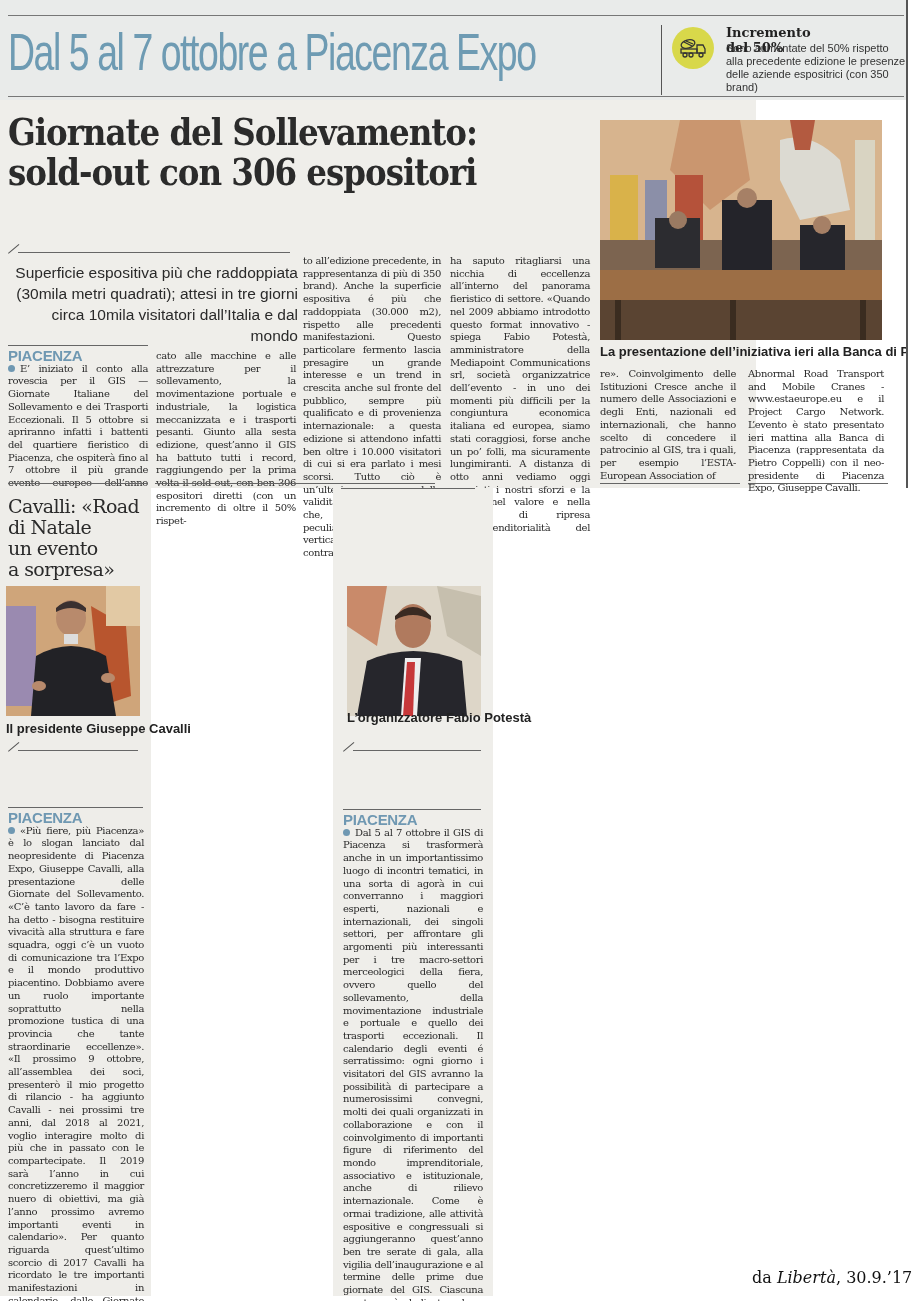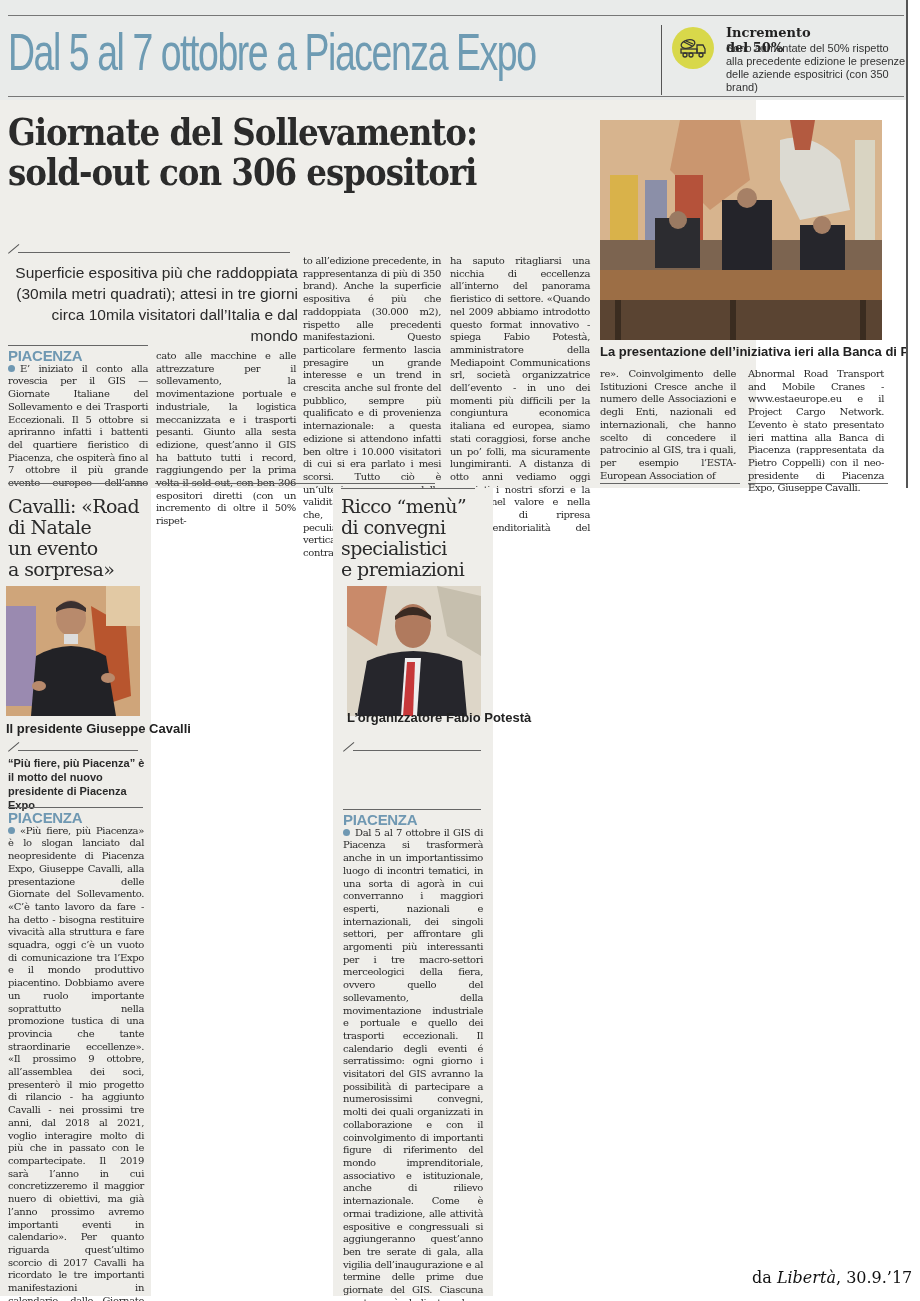--- a/index.html
+++ b/index.html
@@ -154,36 +154,29 @@
       <ellipse cx="65" cy="32" rx="15" ry="18" fill="#b88a6c"></ellipse>
       <path d="M50 22 Q65 8 80 22 L80 26 Q65 18 50 26 Z" fill="#3a3030"></path>
       <rect x="58" y="48" width="14" height="10" fill="#ddd"></rect>
       <ellipse cx="33" cy="100" rx="7" ry="5" fill="#b88a6c"></ellipse>
       <ellipse cx="102" cy="92" rx="7" ry="5" fill="#b88a6c"></ellipse>
     </svg>
   </div>
   <div class="caption" style="left:6px; top:233px;">Il presidente Giuseppe Cavalli</div>
   <div class="slash" style="left:8px; top:254px;"></div>
   <div class="rule" style="left:18px; top:262px; width:120px;"></div>
-  <div class="side-sub" style="left:8px; top:268px; width:138px;">“Più fiere, più Piacenza” è il motto del nuovo presidente di Piacenza Expo</div>
   <div class="rule" style="left:8px; top:319px; width:135px;"></div>
   <div class="col" style="left:8px; top:324px; width:136px;">
     <div class="dateline">PIACENZA</div>
     <p><span class="bullet"></span><span>«Più fiere, più Piacenza» è lo slogan lanciato dal neopresidente di Piacenza Expo, Giuseppe Cavalli, alla presentazione delle Giornate del Sollevamento. «C’è tanto lavoro da fare - ha detto - bisogna restituire vivacità alla struttura e fare squadra, oggi c’è un vuoto di comunicazione tra l’Expo e il mondo produttivo piacentino. Dobbiamo avere un ruolo importante soprattutto nella promozione tustica di una provincia che tante straordinarie eccellenze». «Il prossimo 9 ottobre, all’assemblea dei soci, presenterò il mio progetto di rilancio - ha aggiunto Cavalli - nei prossimi tre anni, dal 2018 al 2021, voglio interagire molto di più che in passato con le compartecipate. Il 2019 sarà l’anno in cui concretizzeremo il maggior nuero di obiettivi, ma già l’anno prossimo avremo importanti eventi in calendario». Per quanto riguarda quest’ultimo scorcio di 2017 Cavalli ha ricordato le tre importanti manifestazioni in calendario, dalle Giornate del Sollevamento, al Pet Festival fino al Mercato dei Vini, ma ha anche promesso una sorpresa. «Un evento che si svolgerà prima di Natale - ha detto - ma non posso ancora anticipare niente. Nel frattempo abbiamo rifatto i servizi igienici della struttura e asfaltato il piazzale».</span></p>
   </div>
 </div>
 
 <div class="clip side-clip2">
   <div class="rule" style="left:8px; top:0px; width:134px;"></div>
-  <div class="side-title" style="left:8px; top:8px;">
-    <div>Ricco “menù”</div>
-    <div>di convegni</div>
-    <div>specialistici</div>
-    <div>e premiazioni</div>
-  </div>
   <div class="photo-small" style="left:14px; top:98px; width:134px; height:130px;">
     <svg width="134" height="130" viewBox="0 0 134 130">
       <rect width="134" height="130" fill="#ddd6c8"></rect>
       <path d="M0 0 L40 0 L30 60 L0 40 Z" fill="#c98a6a"></path>
       <path d="M90 0 L134 10 L134 70 L100 50 Z" fill="#c6bfae"></path>
       <path d="M10 130 L20 75 Q65 55 115 75 L120 130 Z" fill="#26262c"></path>
       <ellipse cx="66" cy="40" rx="18" ry="22" fill="#b07a5e"></ellipse>
       <path d="M48 30 Q66 12 84 30 L84 34 Q66 24 48 34 Z" fill="#3a2a22"></path>
       <path d="M58 72 L74 72 L70 130 L54 130 Z" fill="#eee"></path>
       <path d="M60 76 L68 76 L66 130 L56 130 Z" fill="#c7383a"></path>

